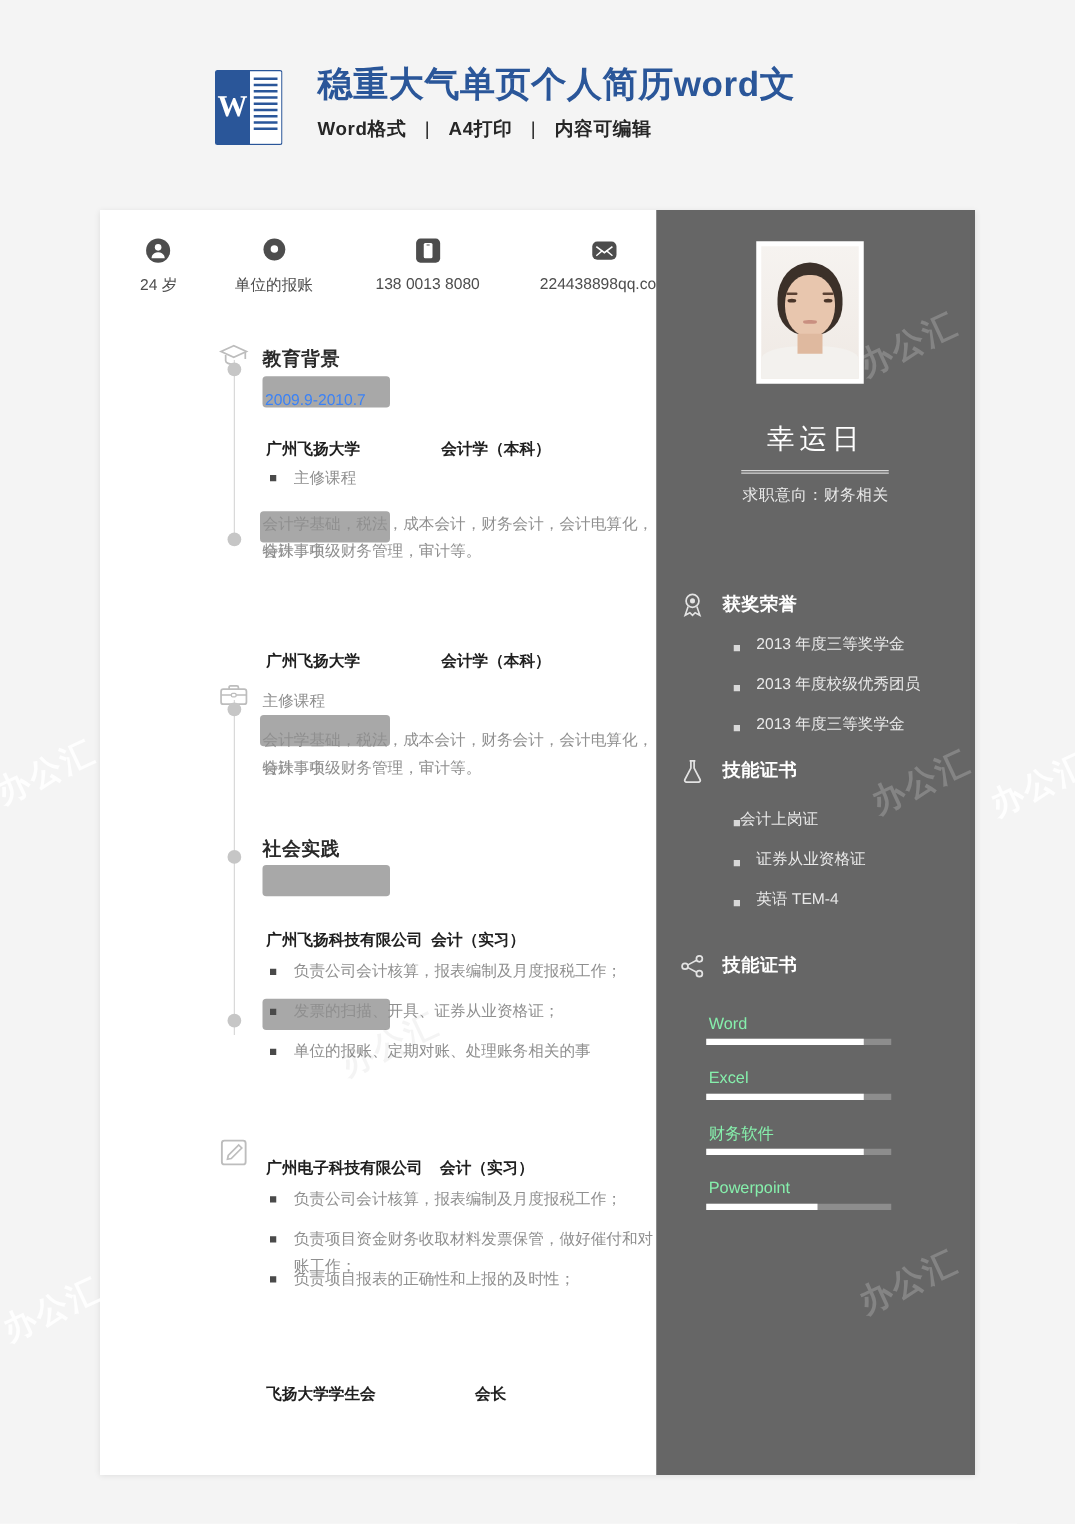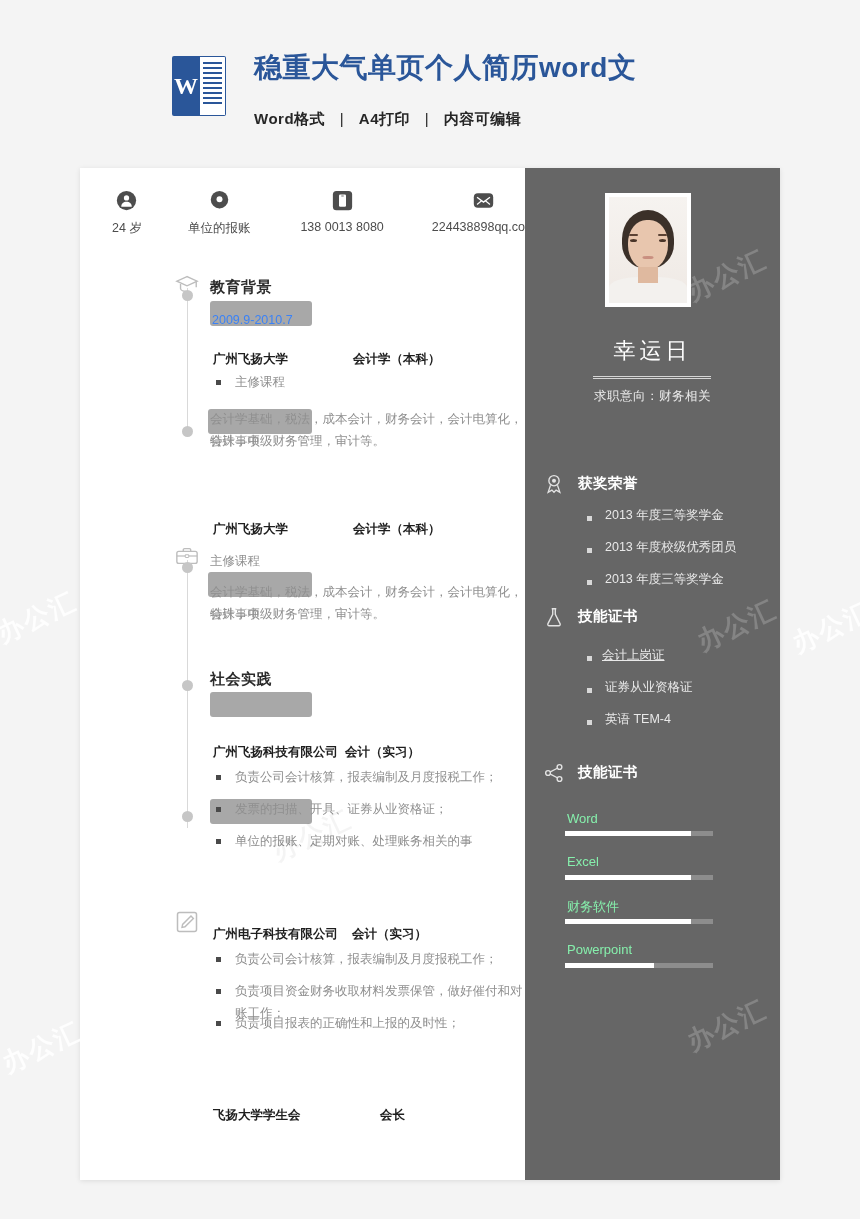--- a/index.html
+++ b/index.html
@@ -36,21 +36,21 @@
   }
   .word-logo .wl-right i {
     display: block; height: 2px; background: #2a5699; margin-bottom: 3px;
   }
   .header-text { margin-left: 28px; padding-top: 0; }
   .header-title {
     font-size: 28px; font-weight: bold; color: #2a5699;
     letter-spacing: 0.5px; line-height: 36px;
   }
   .header-sub {
-    margin-top: 24px; font-size: 15px; font-weight: bold; color: #262626;
+    margin-top: 8px; font-size: 15px; font-weight: bold; color: #262626;
     letter-spacing: 0.5px;
   }
   .header-sub .sep { color: #262626; margin: 0 10px; font-weight: normal; }
 
   
   .resume {
     position: absolute; left: 80px; top: 168px;
     width: 700px; height: 1012px;
     background: #fff;
     box-shadow: 0 1px 5px rgba(0,0,0,0.10);
@@ -405,21 +405,21 @@
 
     <div class="rsec" style="top:438px;">
       <div class="rsec-icon">
         <svg width="22" height="22" viewBox="0 0 24 24">
             <path d="M9.5 3h5M10.6 3v6.2L5.4 19.2c-.6 1.1.2 2.3 1.4 2.3h10.4c1.2 0 2-1.2 1.4-2.3L13.4 9.2V3" fill="none" stroke="#e3e3e3" stroke-width="1.5"></path>
           </svg>
       </div>
       <div class="rsec-title">技能证书</div>
     </div>
     <div class="rbullet" style="left:62px; top:488px;"></div>
-    <div class="rli" style="left:77px; top:479px;text-decoration:underline;">会计上岗证</div>
+    <div class="rli" style="left:67px; top:479px;">会计上岗证</div>
     <div class="rbullet" style="left:62px; top:520px;"></div>
     <div class="rli" style="left:80px; top:511px;">证券从业资格证</div>
     <div class="rbullet" style="left:62px; top:552px;"></div>
     <div class="rli" style="left:80px; top:543px;">英语 TEM-4</div>
 
     <div class="rsec" style="top:594px;">
       <div class="rsec-icon">
         <svg width="22" height="22" viewBox="0 0 24 24">
             <circle cx="18" cy="5.5" r="2.6" fill="none" stroke="#e3e3e3" stroke-width="1.5"></circle>
             <circle cx="5.5" cy="12" r="2.6" fill="none" stroke="#e3e3e3" stroke-width="1.5"></circle>

